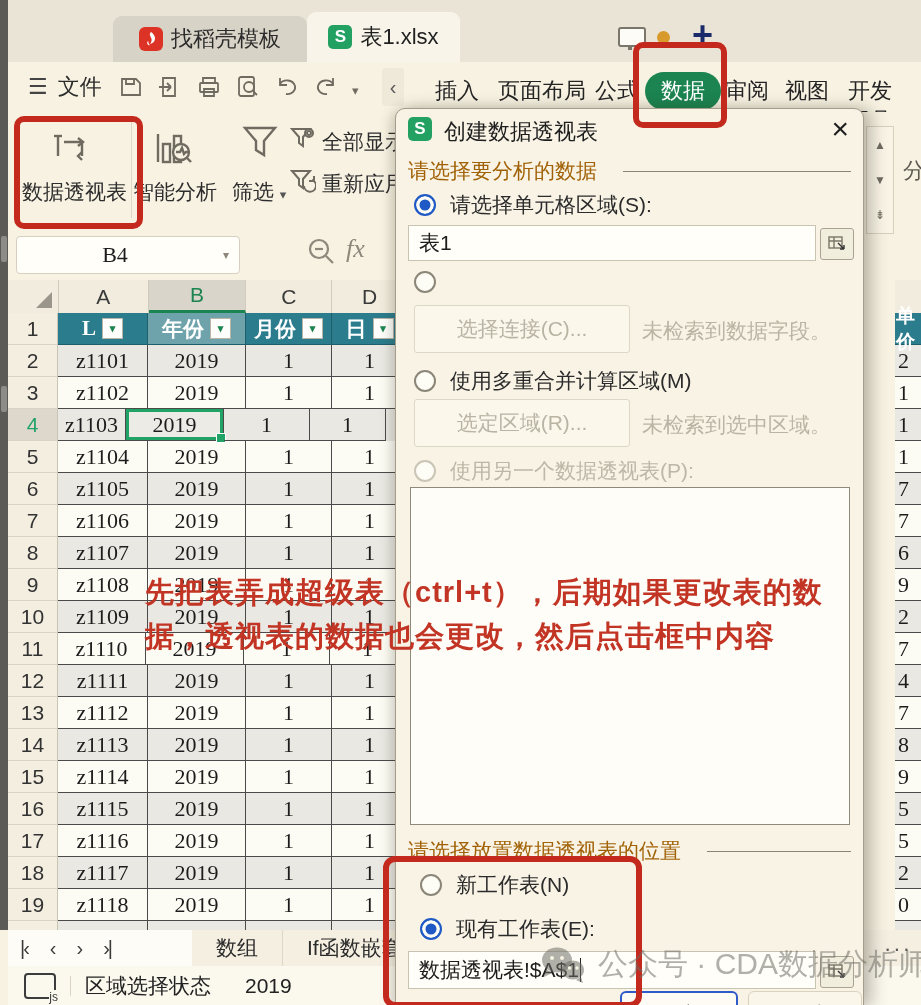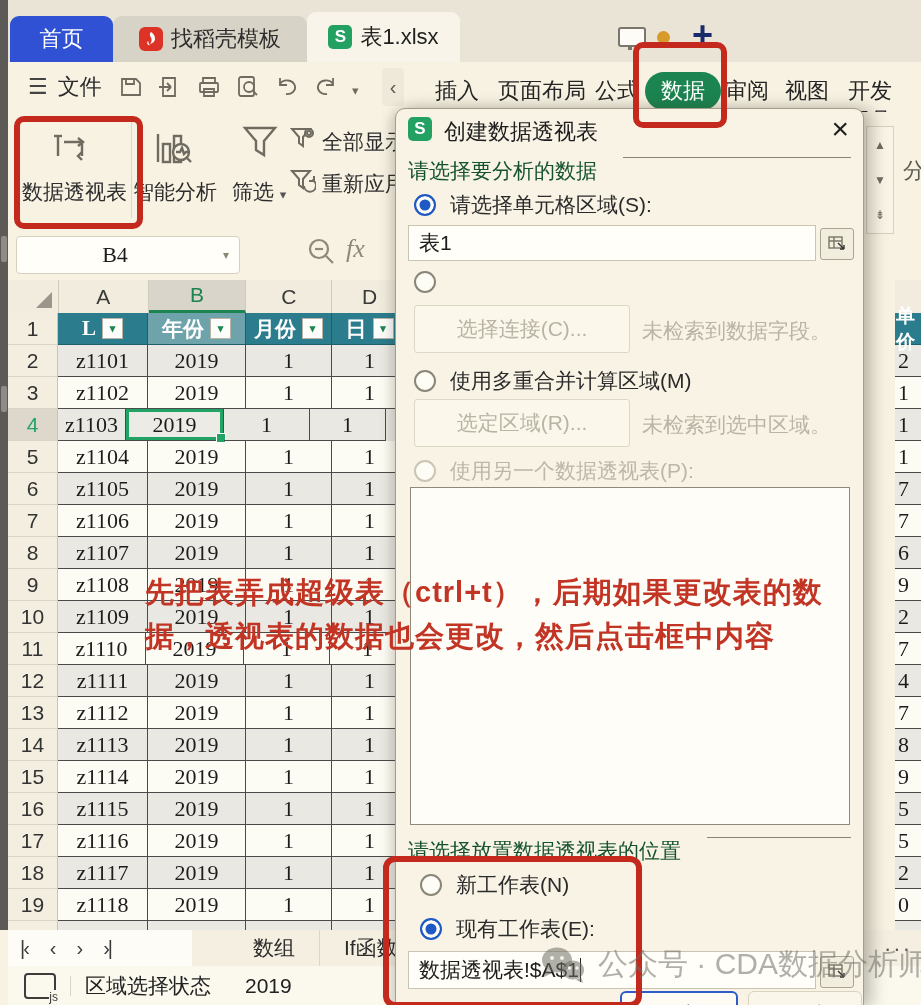--- a/index.html
+++ b/index.html
@@ -112,21 +112,21 @@
   .stat-text{font-size:21px;color:#222;}
   .stat-val{font-size:21px;color:#222;margin-left:34px;}
 
   
   .dialog{left:395px;top:108px;width:467px;height:897px;background:#f8f3e5;border:1px solid #a49d8b;
           border-radius:10px 10px 0 0;z-index:5;box-shadow:8px 0 16px rgba(60,55,40,.3),-5px 3px 12px rgba(60,55,40,.18);}
   .dlg-title{position:absolute;left:0;top:0;width:100%;height:40px;}
   .dlg-title .s-ico{position:absolute;left:12px;top:8px;}
   .dlg-title .t{position:absolute;left:48px;top:8px;font-size:22px;color:#1d1d1d;}
   .dlg-close{position:absolute;right:14px;top:2px;font-size:30px;color:#1d1d1d;line-height:36px;}
-  .dlg-sec{position:absolute;left:12px;right:12px;display:flex;font-size:21px;color:#14532d;gap:16px;}
+  .dlg-sec{position:absolute;left:12px;right:12px;display:flex;align-items:center;font-size:21px;color:#a16207;gap:16px;}
   .dlg-sec .ln{flex:1;border-top:1px solid #8a8476;margin-left:10px;}
   .radio-row{position:absolute;display:flex;align-items:center;gap:14px;font-size:21px;color:#2b2b2b;}
   .radio{width:18px;height:18px;border-radius:50%;border:2px solid #8b8678;background:#fdfcf5;box-sizing:content-box;}
   .radio.sel{border-color:#1f59c5;background:#1f59c5;box-shadow:inset 0 0 0 3.5px #fdfcf5;}
   .radio.dis{border-color:#cac5b5;}
   .radio-row.dis{color:#bcb7a7;}
   .dlg-input{position:absolute;left:12px;width:408px;height:36px;background:#fffef8;border:1px solid #c9c3b2;
              box-sizing:border-box;display:flex;align-items:center;padding-left:10px;font-size:21px;color:#1c1c1c;}
   .dlg-input.caret:after{content:"";width:1.5px;height:24px;background:#222;margin-left:1px;}
   .range-btn{position:absolute;width:32px;height:30px;border:1px solid #a9a394;background:#f2eedd;border-radius:3px;
@@ -154,23 +154,20 @@
   
   .watermark{left:540px;top:944px;z-index:30;display:flex;align-items:center;gap:12px;
              color:rgba(112,110,102,.55);font-size:30px;white-space:nowrap;}
 </style>
 </head>
 <body>
 
 <div class="app">
 
   <div class="abs tabbar">
-    <div class="tab tab-home">
-      <span>首页</span>
-    </div>
     <div class="tab tab-docer">
       <span class="docer-ico">
         <svg width="14" height="16" viewBox="0 0 14 16">
             <path d="M7 1 C3 5 11 7 6 13 C12 12 13 5 7 1 Z M4 10 C2 12 4 15 6 14 C4 13 5 11 4 10Z" fill="#fff"></path>
           </svg>
       </span>
       <span>找稻壳模板</span>
     </div>
     <div class="tab tab-doc">
       <span class="s-ico">S</span>
@@ -478,21 +475,21 @@
     </div>
   <div class="abs split-part">分</div>
 
   <div class="abs sheetbar">
     <div class="navzone">
       <span class="navbtn">|‹</span>
       <span class="navbtn">‹</span>
       <span class="navbtn">›</span>
       <span class="navbtn">›|</span>
     </div>
-    <div id="sheet-tabs" style="display:flex;margin-left:37px;">
+    <div id="sheet-tabs" style="display:flex;">
         <div class="sheet-tab">数组</div>
         <div class="sheet-tab">If函数嵌套</div>
       </div>
   </div>
 
   <div class="abs statusbar">
     <div class="stat-ico"></div>
     <div class="stat-div"></div>
     <div class="stat-text">区域选择状态</div>
     <div class="stat-val">2019</div>

